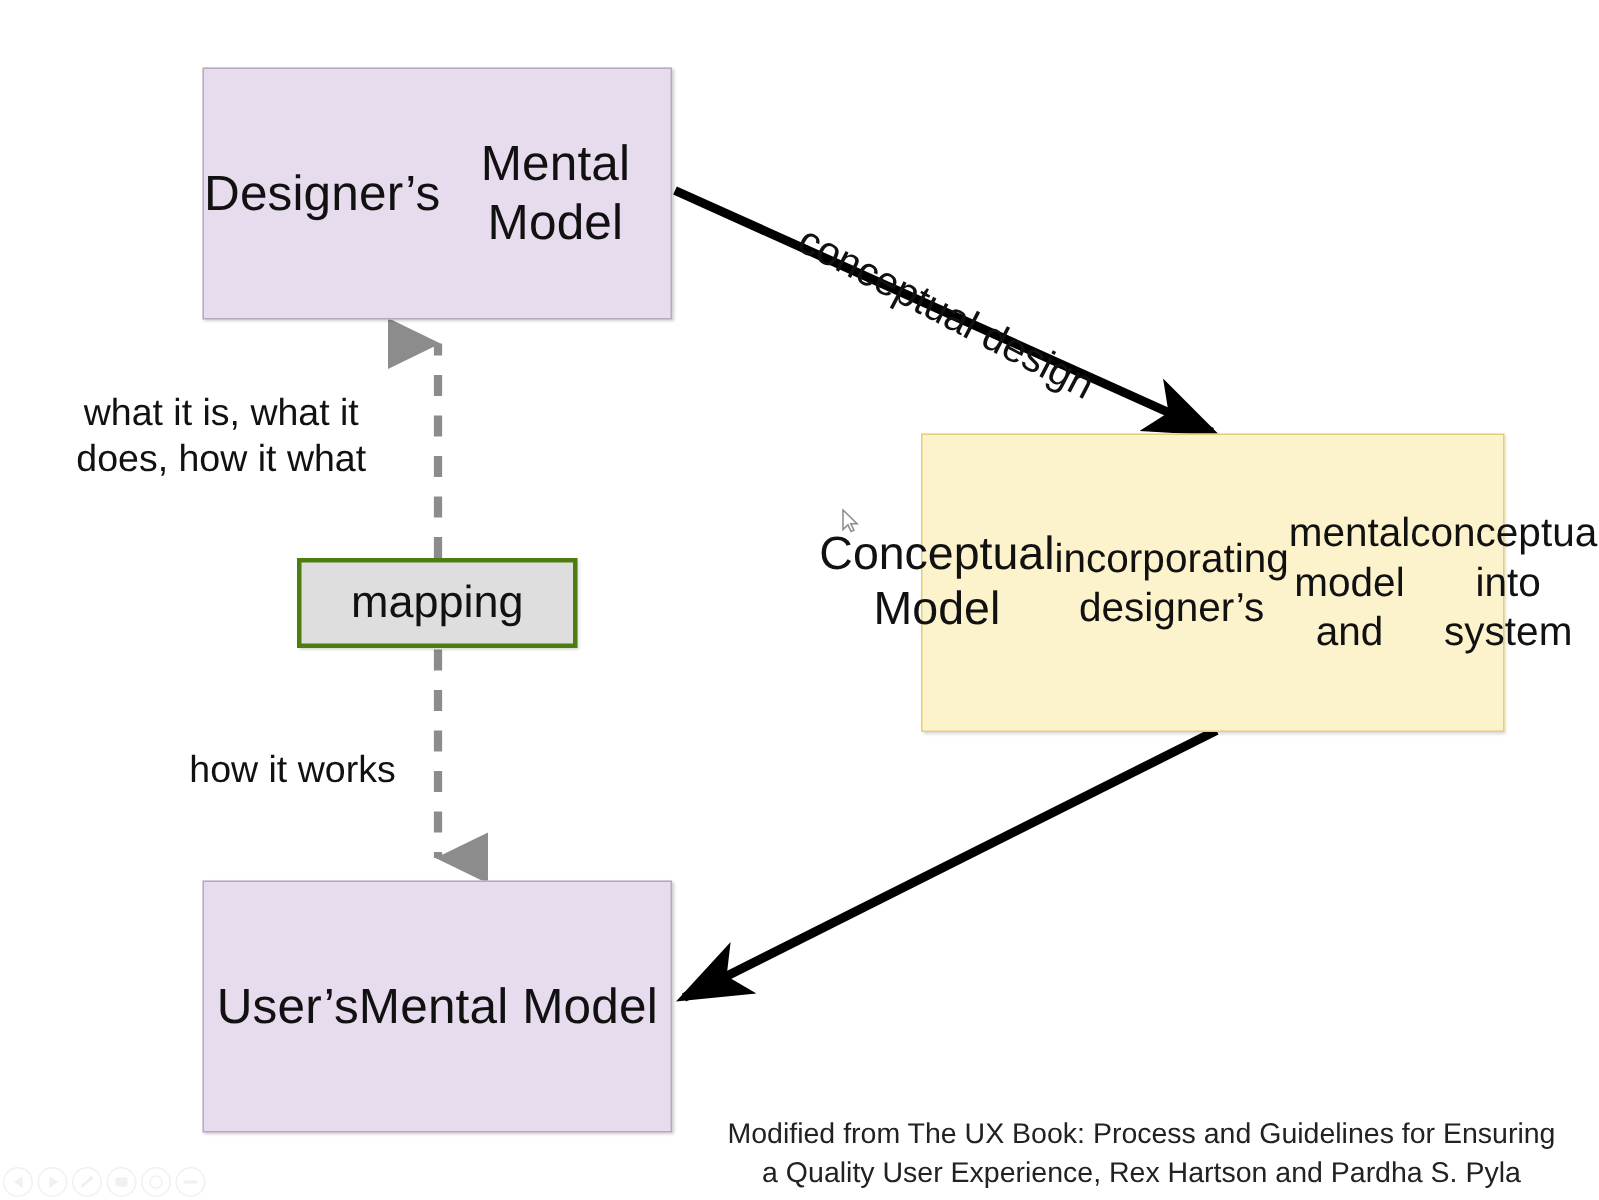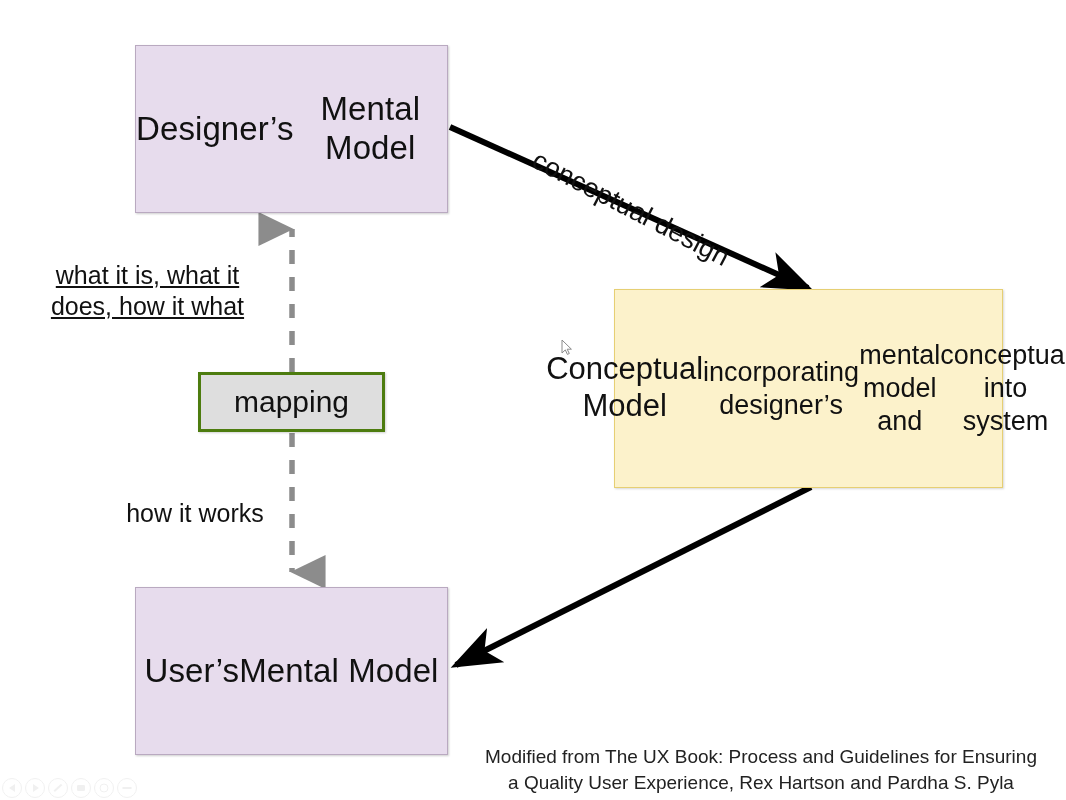--- a/index.html
+++ b/index.html
@@ -71,21 +71,20 @@
   
   .label {
     position: absolute;
     text-align: center;
     line-height: 1.24;
     white-space: nowrap;
   }
   .label-what {
     left: 10px; top: 260px; width: 275px;
     font-size: 25px;
-    text-decoration: underline;
   }
   .label-how {
     left: 95px; top: 477px; width: 200px;
     font-size: 25px;
     margin-top: 21px;
   }
   .label-concept-design {
     left: 534px; top: 142px;
     font-size: 27px;
     transform: rotate(27.5deg);

